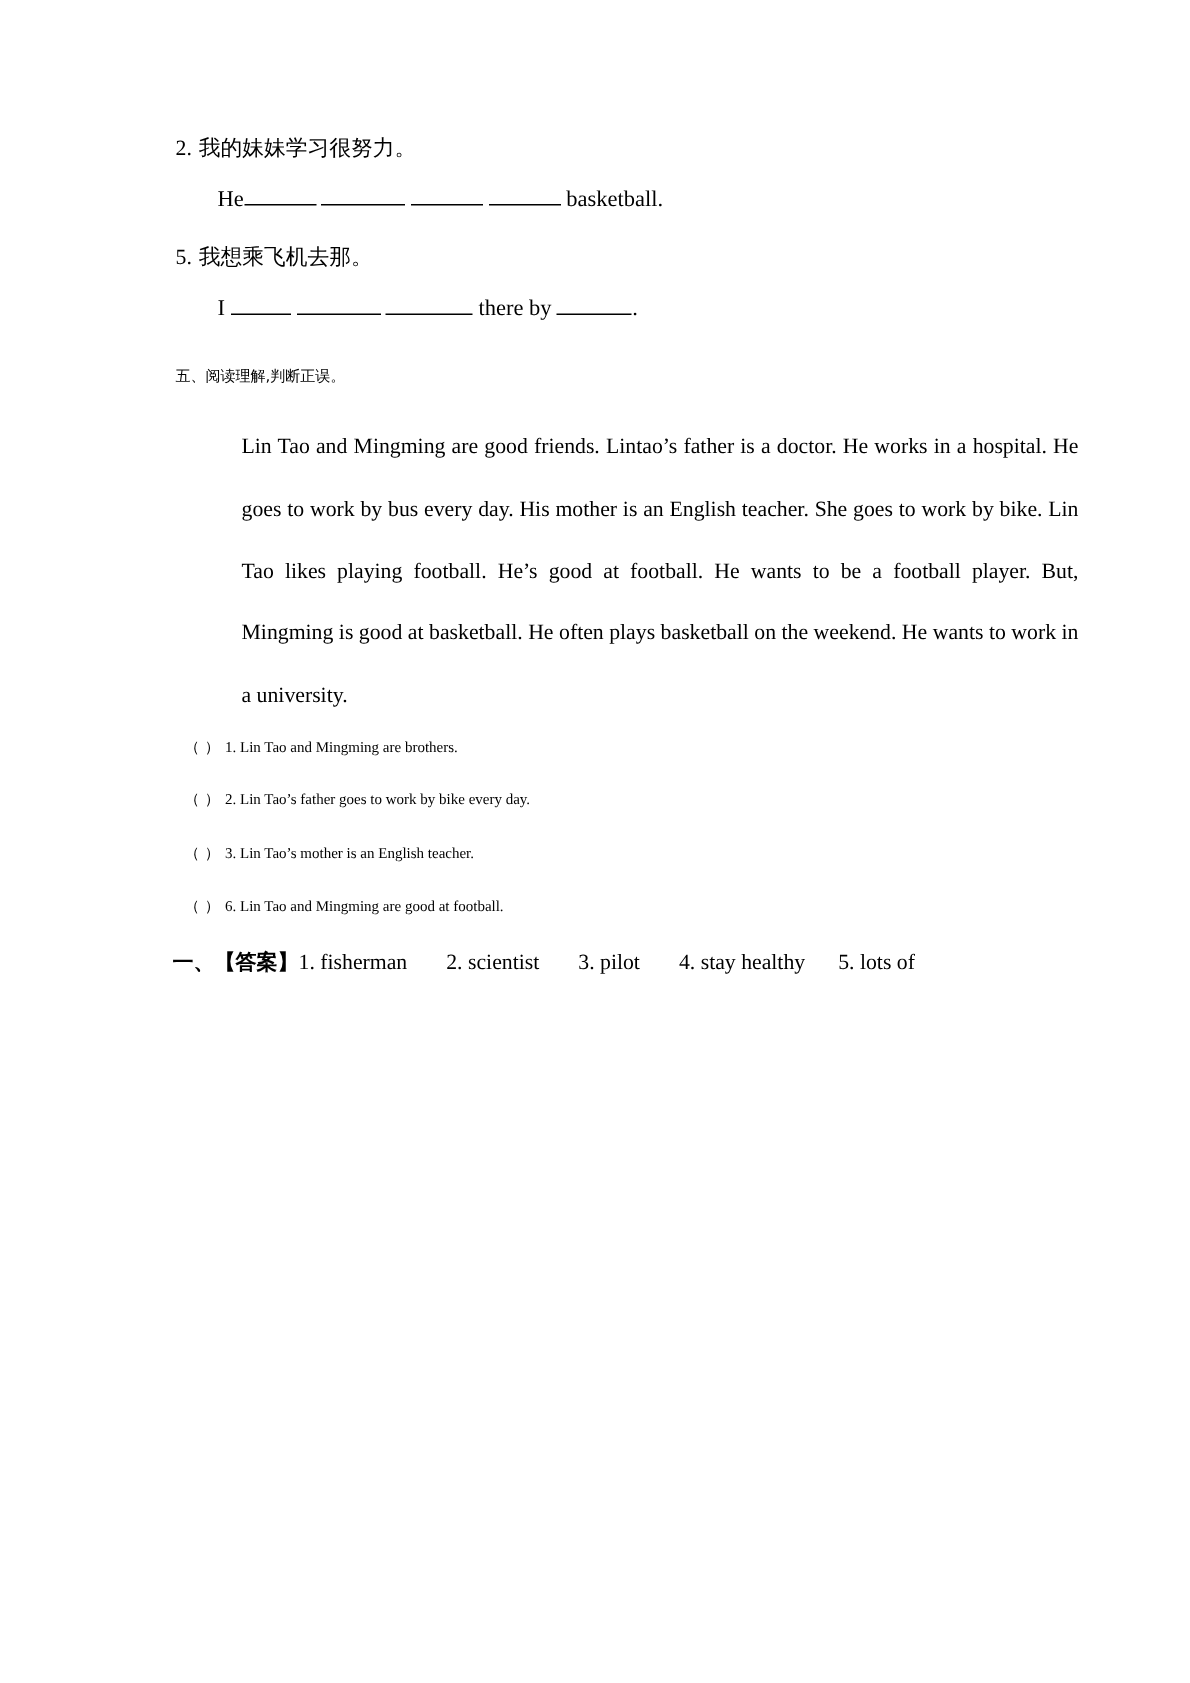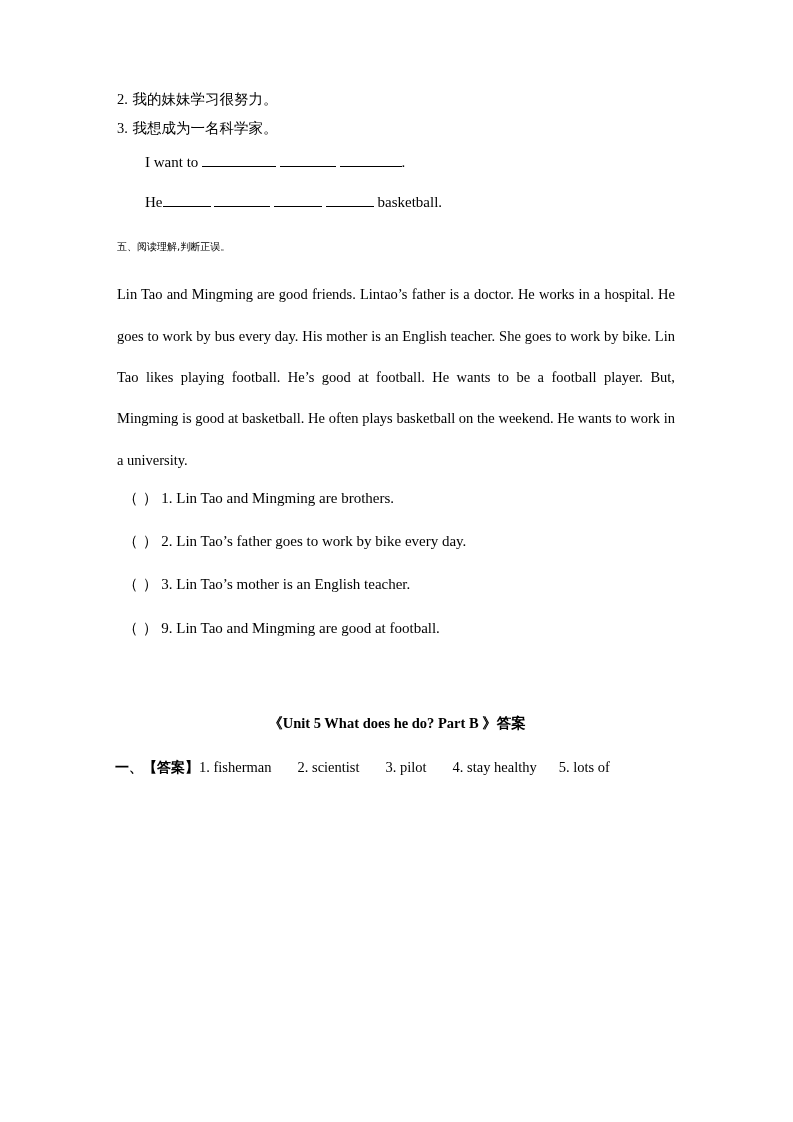--- a/index.html
+++ b/index.html
@@ -69,26 +69,27 @@
 
   
   .passage {
     font-family: "Liberation Serif", serif;
     font-size: 14.5px;
     line-height: 2.85;
     text-align: justify;
     text-justify: inter-word;
     margin-bottom: 6px;
     width: 558px;
+    margin-left: 44px;
   }
 
   
   .tf-item {
     font-family: "Liberation Serif", serif;
-    font-size: 15px;
+    font-size: 10px;
     line-height: 1.55;
     padding-left: 6px;
     margin-bottom: 20px;
     white-space: nowrap;
   }
   .tf-paren {
     letter-spacing: 0.5px;
     margin-right: 3px;
   }
 
@@ -130,37 +131,36 @@
 </head>
 <body>
 
 <div class="page">
   <div class="content">
 
     <div class="q-item">
       <div class="q-cn"><span class="q-num">2.</span> <span>我的妹妹学习很努力。</span></div>
     </div>
 
-    <div class="q-item">
-      <div class="q-cn"><span class="q-num">3.</span> <span>我想成为一名科学家。</span></div>
-      <div class="q-en"><span>I want to </span><span class="blank" style="width:74px"></span> <span class="blank" style="width:56px"></span> <span class="blank" style="width:62px"></span><span>.</span></div>
-    </div>
 
     <div class="q-item">
       <div class="q-en"><span>He</span><span class="blank" style="width:48px"></span> <span class="blank" style="width:56px"></span> <span class="blank" style="width:48px"></span> <span class="blank" style="width:48px"></span><span> basketball.</span></div>
     </div>
 
+    <div class="q-item">
+      <div class="q-cn"><span class="q-num">5.</span> <span>我想乘飞机去那。</span></div>
+      <div class="q-en"><span>I </span><span class="blank" style="width:40px"></span> <span class="blank" style="width:56px"></span> <span class="blank" style="width:58px"></span> there by <span class="blank" style="width:50px"></span>.</div>
+    </div>
 
     <div class="section-heading">五、阅读理解,判断正误。</div>
 
     <div class="passage">Lin Tao and Mingming are good friends. Lintao’s father is a doctor. He works in a hospital. He goes to work by bus every day. His mother is an English teacher. She goes to work by bike. Lin Tao likes playing football. He’s good at football. He wants to be a football player. But, Mingming is good at basketball. He often plays basketball on the weekend. He wants to work in a university.</div>
 
     <div class="tf-item"><span class="tf-paren">（ ）</span><span>1. Lin Tao and Mingming are brothers.</span></div>
     <div class="tf-item"><span class="tf-paren">（ ）</span><span>2. Lin Tao’s father goes to work by bike every day.</span></div>
     <div class="tf-item"><span class="tf-paren">（ ）</span><span>3. Lin Tao’s mother is an English teacher.</span></div>
-    <div class="tf-item"><span class="tf-paren">（ ）</span><span>9. Lin Tao and Mingming are good at football.</span></div>
+    <div class="tf-item"><span class="tf-paren">（ ）</span><span>6. Lin Tao and Mingming are good at football.</span></div>
 
-    <div class="answer-title"><span>《Unit 5 What does he do? Part B 》</span><span class="cn">答案</span></div>
 
     <div class="answer-row"><span class="answer-label">一、【答案】</span><span class="ans">1. fisherman</span><span class="sp-1"></span><span class="ans">2. scientist</span><span class="sp-2"></span><span class="ans">3. pilot</span><span class="sp-3"></span><span class="ans">4. stay healthy</span><span class="sp-4"></span><span class="ans">5. lots of</span></div>
 
   </div>
 </div>
 
 </body></html>

